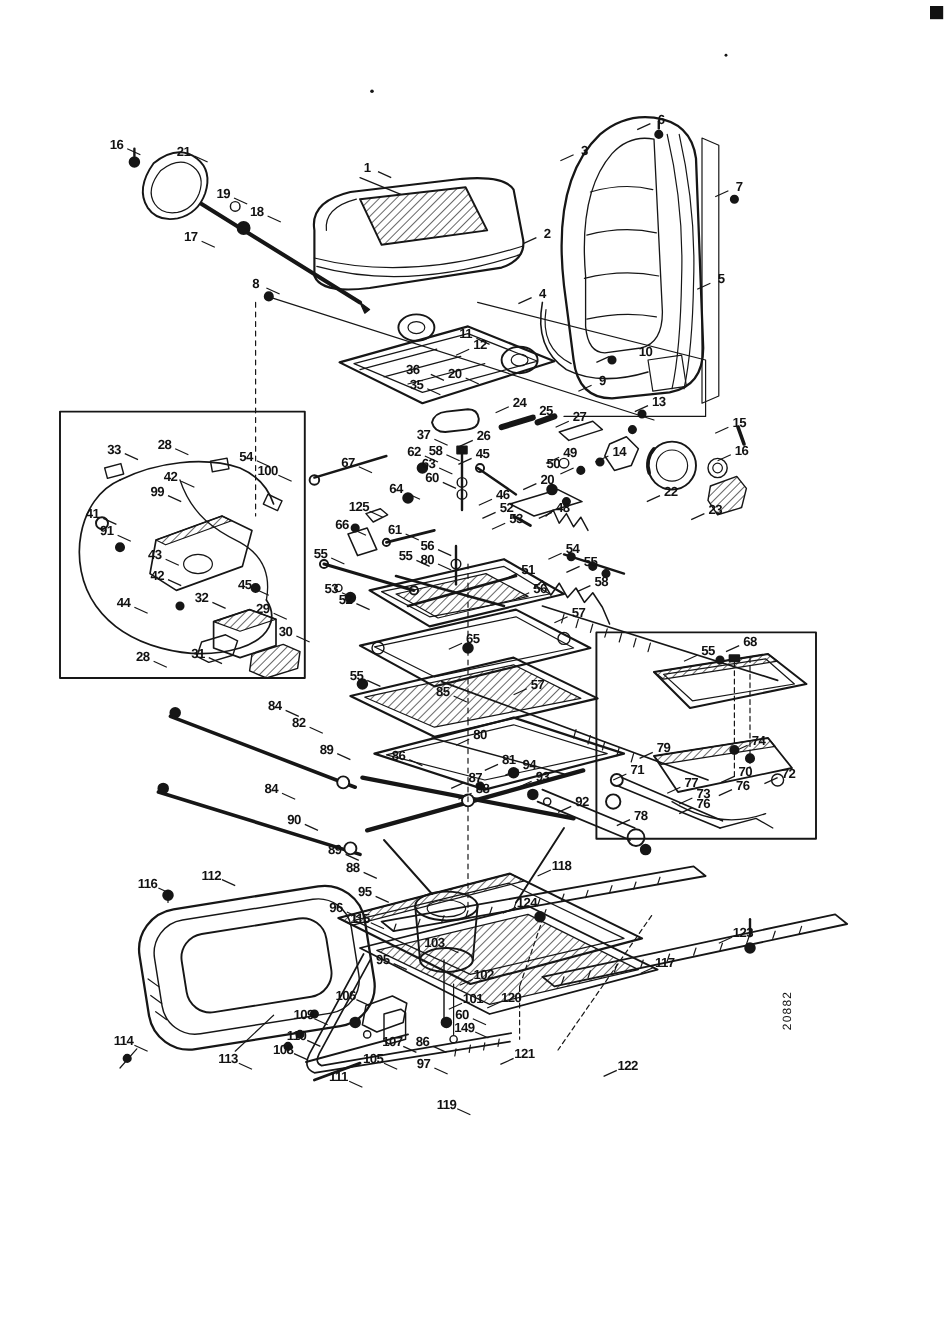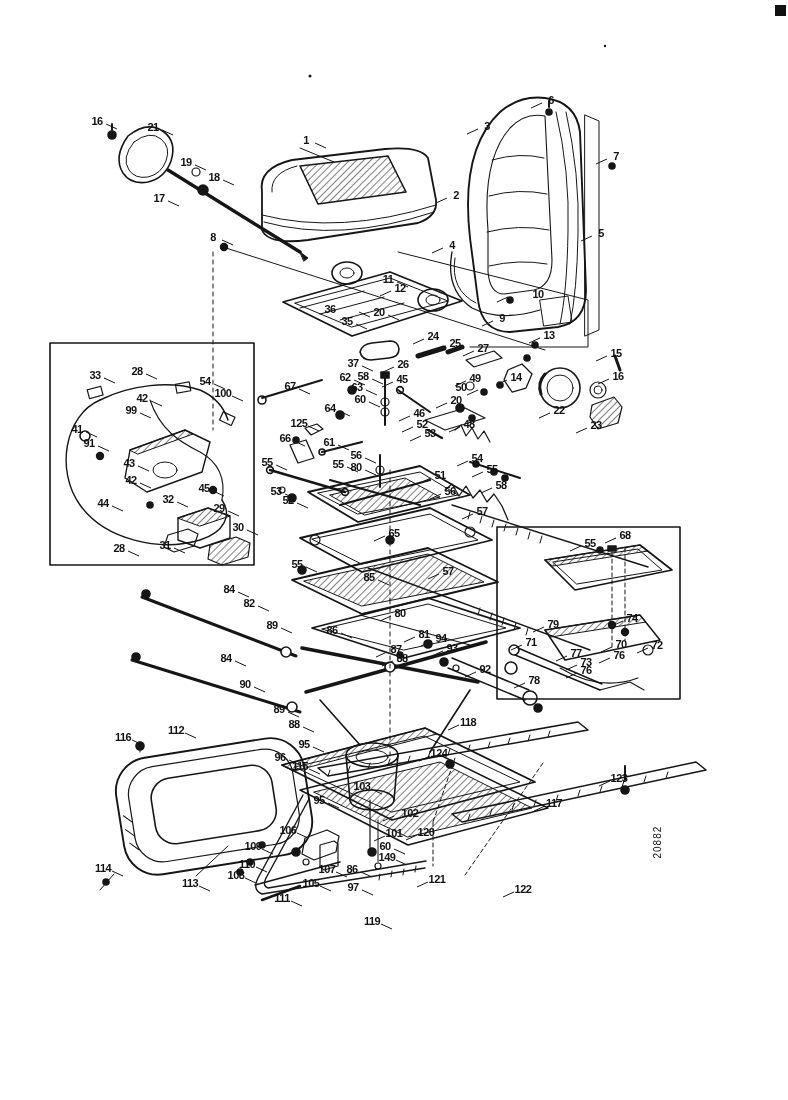--- a/index.html
+++ b/index.html
@@ -423,21 +423,21 @@
       <span class="lbl" style="left: 517px; top: 294px; margin-left: 21px;">10</span>
       <span class="lbl" style="left: 502px; top: 318px;">9</span>
       <span class="lbl" style="left: 549px; top: 335px;">13</span>
       <span class="lbl" style="left: 616px; top: 353px;">15</span>
       <span class="lbl" style="left: 618px; top: 376px;">16</span>
       <span class="lbl" style="left: 516px; top: 377px;">14</span>
       <span class="lbl" style="left: 559px; top: 410px;">22</span>
       <span class="lbl" style="left: 596px; top: 425px;">23</span>
       <span class="lbl" style="left: 388px; top: 279px;">11</span>
       <span class="lbl" style="left: 400px; top: 288px;">12</span>
-      <span class="lbl" style="left: 330px; top: 309px;">36</span>
+      <span class="lbl" style="left: 344px; top: 309px;">36</span>
       <span class="lbl" style="left: 379px; top: 312px;">20</span>
       <span class="lbl" style="left: 347px; top: 321px;">35</span>
       <span class="lbl" style="left: 353px; top: 363px;">37</span>
       <span class="lbl" style="left: 433px; top: 336px;">24</span>
       <span class="lbl" style="left: 455px; top: 343px; text-align: center;">25</span>
       <span class="lbl" style="left: 483px; top: 348px;">27</span>
       <span class="lbl" style="left: 403px; top: 364px;">26</span>
       <span class="lbl" style="left: 95px; top: 375px;">33</span>
       <span class="lbl" style="left: 137px; top: 371px;">28</span>
       <span class="lbl" style="left: 205px; top: 381px;">54</span>
@@ -517,21 +517,21 @@
       <span class="lbl" style="left: 586px; top: 662px;">73</span>
       <span class="lbl" style="left: 586px; top: 670px;">76</span>
       <span class="lbl" style="left: 657px; top: 645px;">72</span>
       <span class="lbl" style="left: 534px; top: 680px;">78</span>
       <span class="lbl" style="left: 176px; top: 730px;">112</span>
       <span class="lbl" style="left: 123px; top: 737px;">116</span>
       <span class="lbl" style="left: 103px; top: 868px;">114</span>
       <span class="lbl" style="left: 190px; top: 883px;">113</span>
       <span class="lbl" style="left: 319px; top: 800px;">95</span>
       <span class="lbl" style="left: 362px; top: 786px;">103</span>
-      <span class="lbl" style="left: 403px; top: 813px; padding-left: 14px;">102</span>
+      <span class="lbl" style="left: 403px; top: 813px;">102</span>
       <span class="lbl" style="left: 394px; top: 833px;">101</span>
       <span class="lbl" style="left: 385px; top: 846px;">60</span>
       <span class="lbl" style="left: 387px; top: 857px;">149</span>
       <span class="lbl" style="left: 352px; top: 869px;">86</span>
       <span class="lbl" style="left: 353px; top: 887px;">97</span>
       <span class="lbl" style="left: 288px; top: 830px;">106</span>
       <span class="lbl" style="left: 253px; top: 846px;">109</span>
       <span class="lbl" style="left: 247px; top: 864px;">110</span>
       <span class="lbl" style="left: 236px; top: 875px;">108</span>
       <span class="lbl" style="left: 282px; top: 898px;">111</span>

